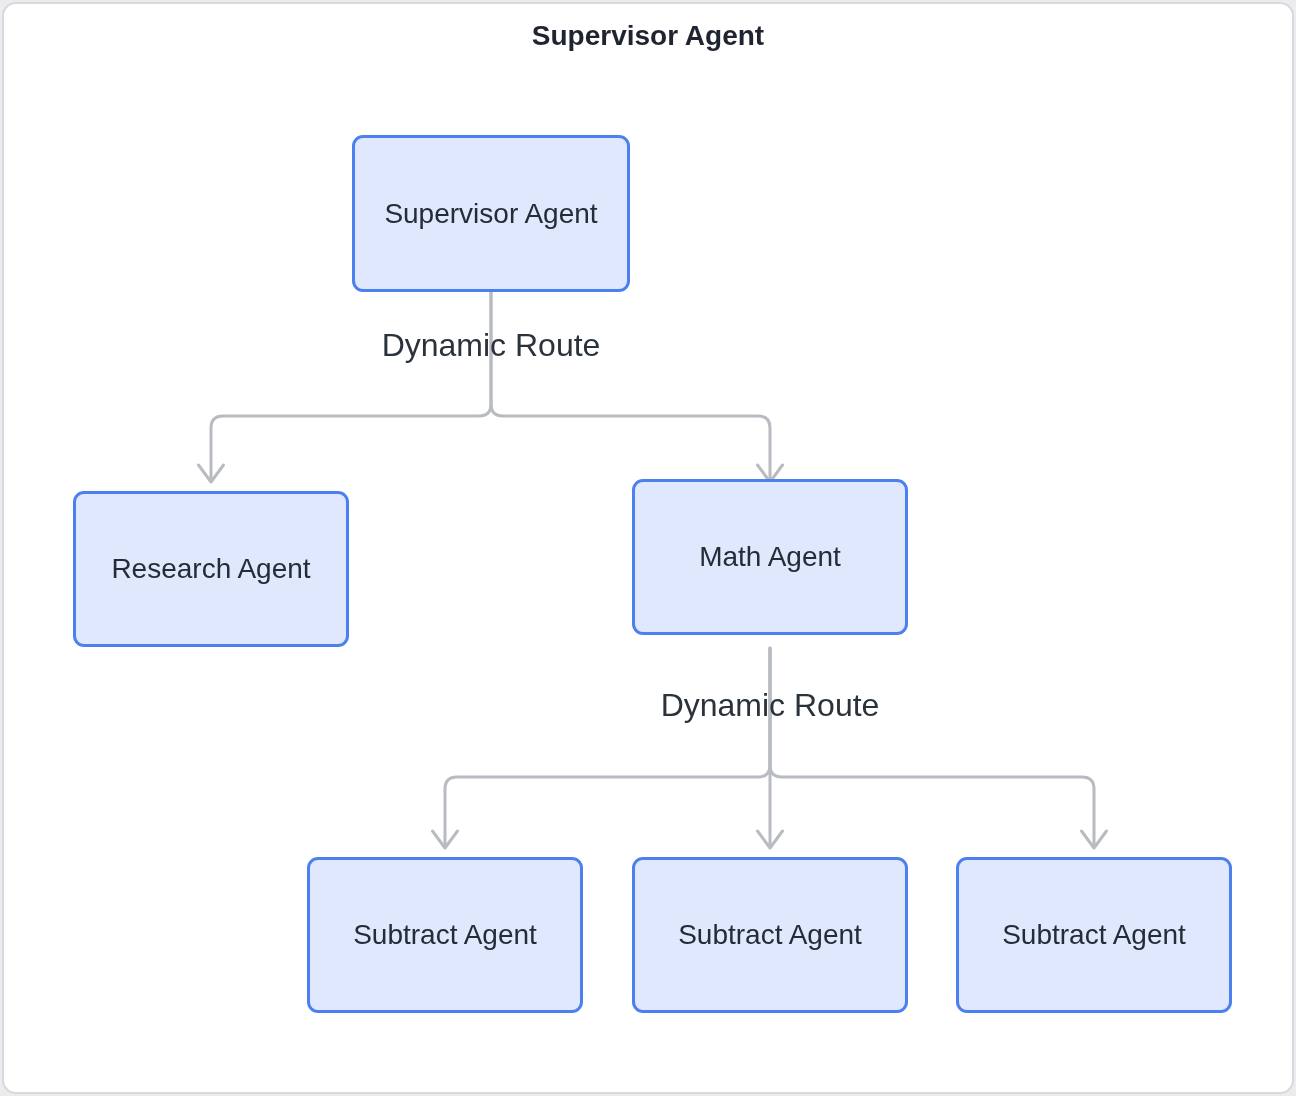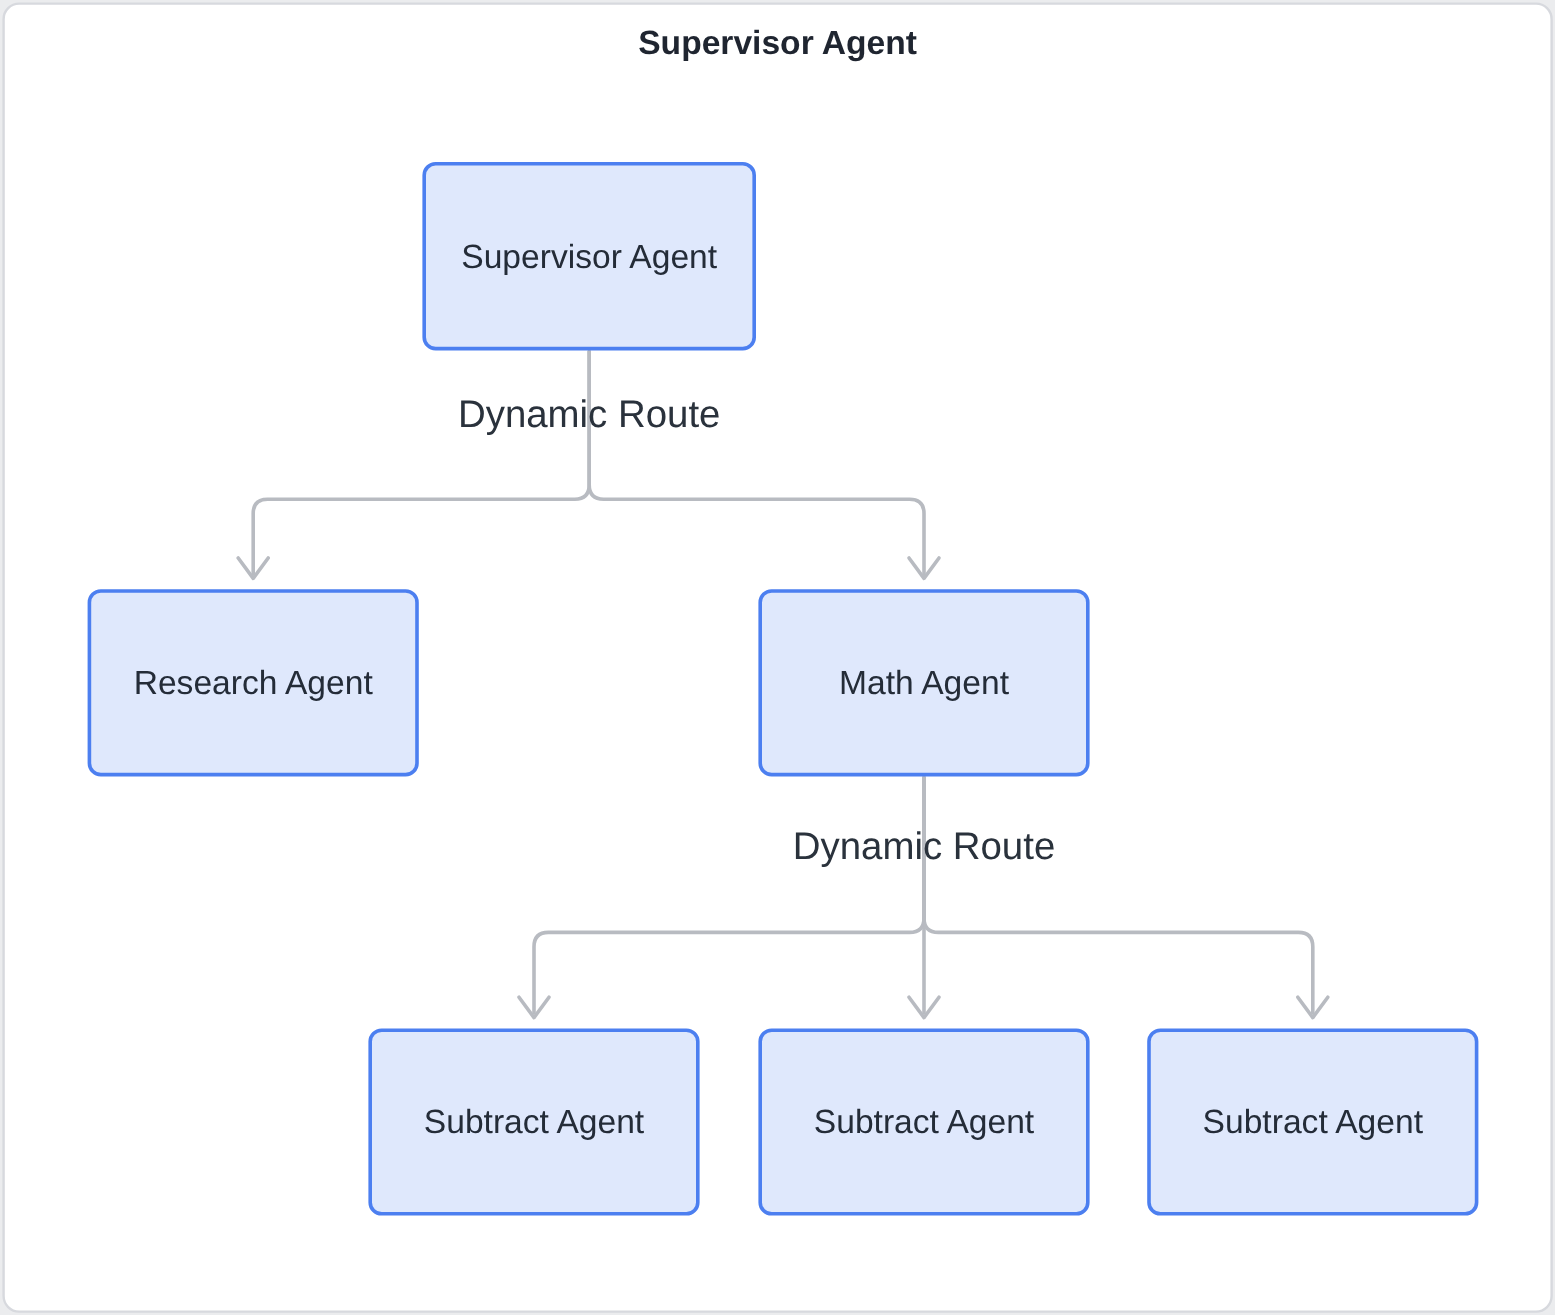--- a/index.html
+++ b/index.html
@@ -60,21 +60,21 @@
     display:flex;
     align-items:center;
     justify-content:center;
     text-align:center;
     font-size:28px;
     color:var(--node-text);
   }
   
   .n-supervisor{left:348px; top:131px; width:278px; height:157px;}
   .n-research  {left:69px;  top:487px;}
-  .n-math      {left:628px; top:487px;}
+  .n-math      {left:628px; top:475px;}
   .n-sub1      {left:303px; top:853px;}
   .n-sub2      {left:628px; top:853px;}
   .n-sub3      {left:952px; top:853px;}
   .edge-label{
     position:absolute;
     transform:translateX(-50%);
     font-size:32px;
     line-height:34px;
     color:var(--label-text);
     white-space:nowrap;

